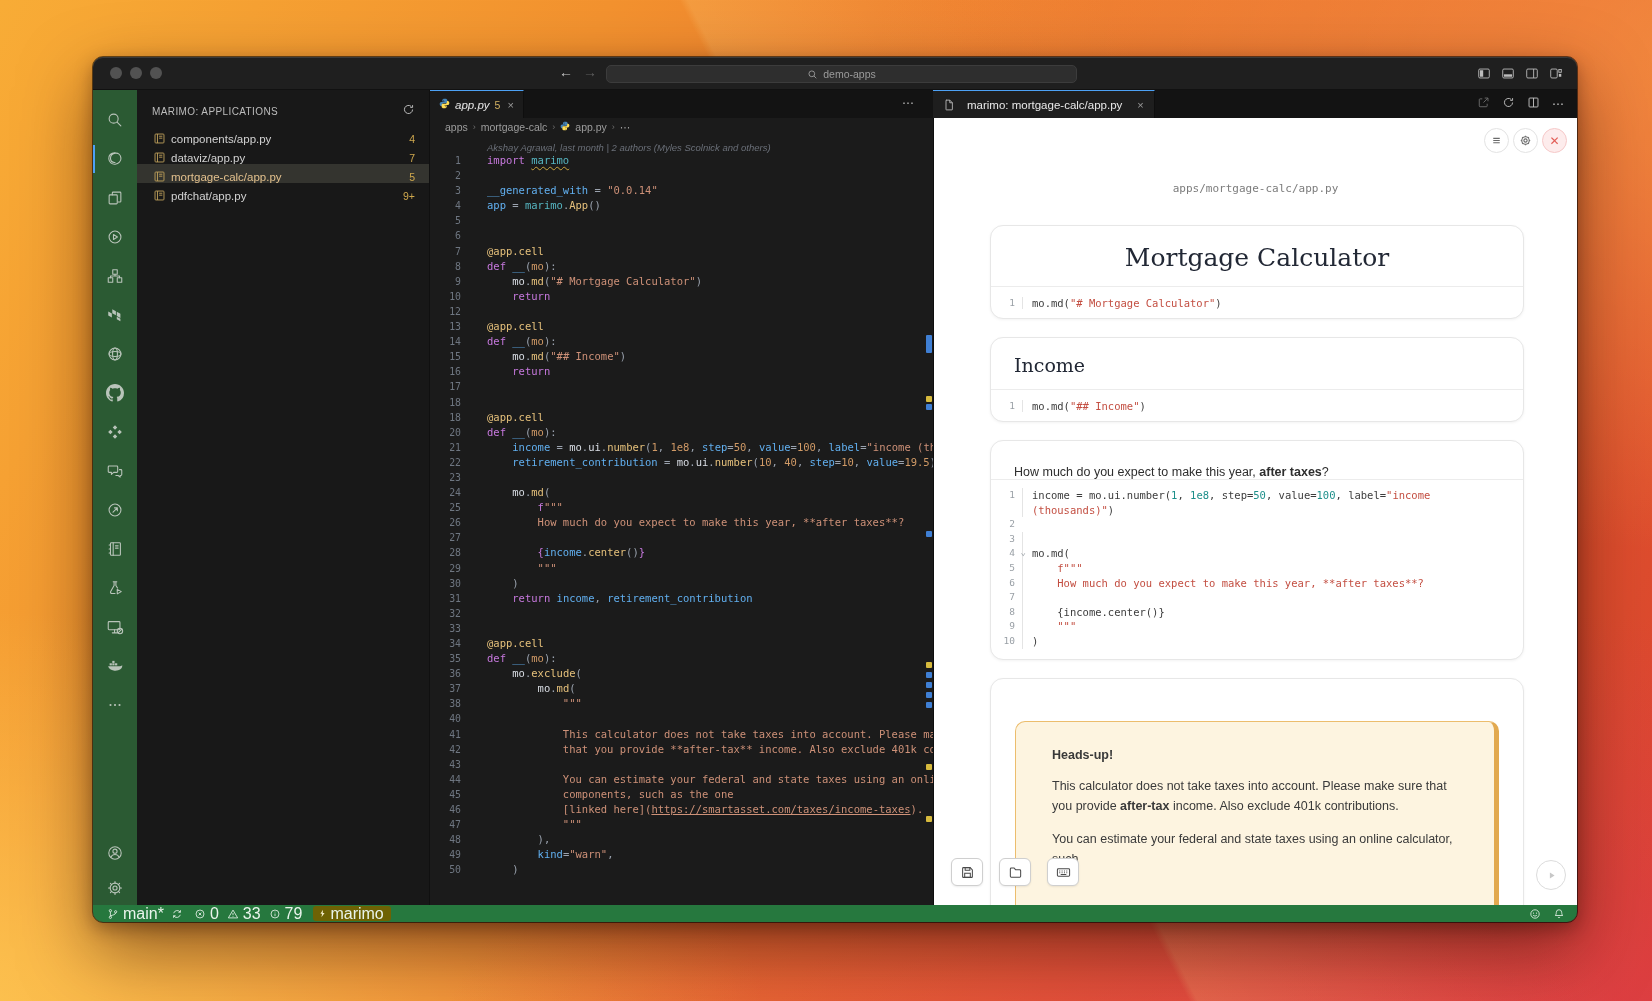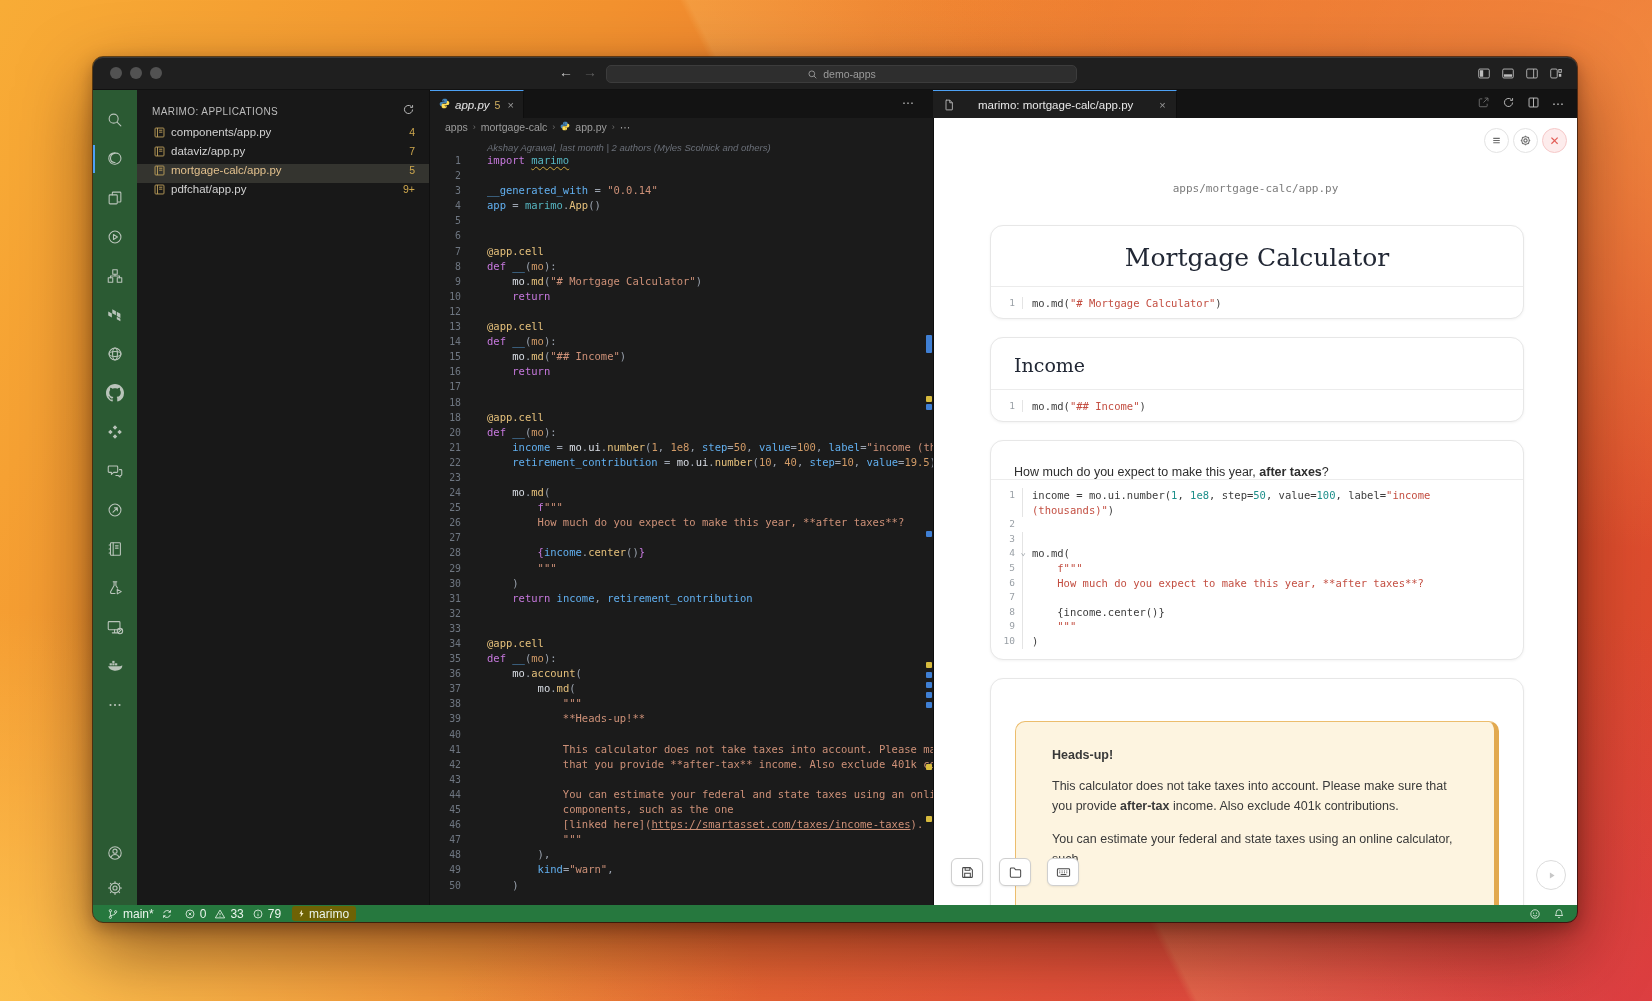--- a/index.html
+++ b/index.html
@@ -33,21 +33,21 @@
   .ai{width:18px;height:18px;margin-top:21px;position:relative}
   .ai svg{width:18px;height:18px;stroke:#b9c4ba;fill:none;stroke-width:1.2;stroke-linecap:round;stroke-linejoin:round}
   .ai svg .fill,.ai svg.fill *{fill:#b9c4ba;stroke:none}
   .ai.bottom{position:absolute;margin:0;left:13px}
   .activebar{position:absolute;left:0;width:2px;height:28px;background:#4da1f5;top:55px}
   
   .sidebar{width:293px;background:#181818;flex:none;position:relative;border-right:1px solid #101010}
   .sb-header{display:flex;align-items:center;justify-content:space-between;padding:12px 14px 6px 15px}
   .sb-title{font-size:10px;letter-spacing:.4px;color:#bcbcbc}
   .sb-refresh svg{width:13px;height:13px;stroke:#bdbdbd;fill:none;stroke-width:1.2}
-  .filerow{display:flex;align-items:flex-start;height:19px;padding:0 14px 0 16px;font-size:11.5px;color:#d2d2d2;cursor:pointer}
+  .filerow{display:flex;align-items:flex-end;height:19px;padding:0 14px 0 16px;font-size:11.5px;color:#d2d2d2;cursor:pointer}
   .filerow.sel{background:#34342f;color:#e2c08d}
   .filerow .bi{width:13px;height:13px;margin-right:5px;flex:none}
   .filerow .bi svg{width:13px;height:13px;stroke:#c2a35c;fill:none;stroke-width:1.1}
   .filerow .fname{flex:1;white-space:nowrap;overflow:hidden}
   .filerow .badge{color:#cfa84e;font-size:10.5px}
   
   .editor{width:503px;flex:none;position:relative;background:#1b1b1b;overflow:hidden}
   .tabbar{height:28px;background:#131313;display:flex;align-items:stretch;position:relative}
   .tab{display:flex;align-items:center;gap:5px;padding:0 9px;background:#1b1b1b;border-top:1px solid #4da1f5;border-right:1px solid #0e0e0e;font-size:11.5px;color:#e6e6e6}
   .tab .pyico svg{width:11px;height:11px}
@@ -65,21 +65,21 @@
   .cl .t{flex:none;padding-left:26px;white-space:pre}
   .kw{color:#c678dd}.mod{color:#56b6c2}.var{color:#61afef}.fn{color:#e5c07b}.str{color:#ce9178}
   .num{color:#d19a66}.obj{color:#dadee5}.pun{color:#9ba3af}.deco{color:#e5c07b}.par{color:#d19a66}.arg{color:#61afef}
   .sq{text-decoration:underline;text-decoration-style:wavy;text-decoration-color:#c9a43f;text-decoration-thickness:1px;text-underline-offset:2px}
   .lnk{text-decoration:underline}
   .ruler{position:absolute;right:1px;top:0;width:6px;height:100%}
   .rmark{position:absolute;width:6px;border-radius:1px}
   
   .rightgroup{flex:1;position:relative;background:#131313}
   .rtabbar{height:28px;background:#131313;display:flex;align-items:stretch;position:relative}
-  .rtab{display:flex;align-items:center;gap:23px;padding:0 10px;background:#1e1e1e;border-top:1px solid #4da1f5;border-right:1px solid #0e0e0e;font-size:11.5px;color:#e8e8e8}
+  .rtab{display:flex;align-items:center;gap:12px;padding:0 10px;background:#1e1e1e;border-top:1px solid #4da1f5;border-right:1px solid #0e0e0e;font-size:11.5px;color:#e8e8e8}
   .rtab svg{width:12px;height:12px}
   .rtab .tclose{color:#9a9a9a;font-size:11px;margin-left:3px}
   .rtab-actions{position:absolute;right:12px;top:0;height:28px;display:flex;align-items:center;gap:12px}
   .rtab-actions svg{width:13px;height:13px;stroke:#c8c8c8;fill:none;stroke-width:1.1}
   .rtab-actions .dim svg{stroke:#6f6f6f}
   .rtab-actions .dots{color:#c8c8c8;font-size:12px;letter-spacing:1px}
   .webview{position:absolute;left:0;right:0;top:28px;bottom:0;background:#ffffff;overflow:hidden;border-left:1px solid #0e0e0e}
   .circbtns{position:absolute;top:10px;right:10px;display:flex;gap:4px;z-index:5}
   .circ{width:25px;height:25px;border-radius:50%;border:1px solid #e3e3e3;background:#fff;display:flex;align-items:center;justify-content:center;cursor:pointer}
   .circ svg{width:13px;height:13px;stroke:#6a6a6a;fill:none;stroke-width:1.4}
@@ -106,21 +106,21 @@
   .callout{background:#fdf4e0;border:1.5px solid #ecbd6d;border-right:5px solid #e2a94f;border-radius:10px;padding:26px 36px 22px;min-height:200px}
   .callout .ctitle{font-size:12.5px;font-weight:bold;color:#393939;margin-bottom:14px}
   .callout p{font-size:12.5px;color:#3a3a3a;line-height:1.6;margin-bottom:13px;max-width:420px}
   .fbtns{position:absolute;left:17px;top:740px;display:flex;gap:16px;z-index:6}
   .fbtn{width:32px;height:28px;background:#fff;border:1px solid #cfcfcf;border-radius:6px;display:flex;align-items:center;justify-content:center;box-shadow:0 1px 2px rgba(0,0,0,.08);cursor:pointer}
   .fbtn svg{width:15px;height:15px;stroke:#4a4a4a;fill:none;stroke-width:1.1}
   .playbtn{position:absolute;left:602px;top:742px;width:30px;height:30px;border-radius:50%;border:1.5px solid #dcdcdc;background:#fff;display:flex;align-items:center;justify-content:center;z-index:6;cursor:pointer}
   .playbtn svg{width:13px;height:13px;fill:#c7c7c7;stroke:none}
   
   .statusbar{position:absolute;left:0;right:0;bottom:0;height:17px;background:#26783e;border-radius:0 0 10px 10px;
-      display:flex;align-items:center;font-size:12px;color:#eaf4ec;padding:0 12px 0 14px}
+      display:flex;align-items:center;font-size:16px;color:#eaf4ec;padding:0 12px 0 14px}
   .statusbar svg{width:12px;height:12px;stroke:#eaf4ec;fill:none;stroke-width:1.1}
   .sgrp{display:flex;align-items:center;gap:4px;margin-right:11px}
   .chip{display:flex;align-items:center;gap:3px;background:#6e6204;border-radius:3px;padding:1px 7px 1px 5px;height:15px}
   .chip svg{width:9px;height:11px;fill:#f2ecc8;stroke:none}
   .sright{margin-left:auto;display:flex;align-items:center;gap:12px}
 </style>
 </head>
 <body>
 
 <div class="desktop">
@@ -336,24 +336,23 @@
             <div class="cl"><span class="g">26</span><span class="t"><span class="str">        How much do you expect to make this year, **after taxes**?</span></span></div>
             <div class="cl"><span class="g">27</span><span class="t"></span></div>
             <div class="cl"><span class="g">28</span><span class="t"><span class="pun">        </span><span class="kw">{</span><span class="var">income</span><span class="pun">.</span><span class="fn">center</span><span class="pun">()</span><span class="kw">}</span></span></div>
             <div class="cl"><span class="g">29</span><span class="t"><span class="str">        """</span></span></div>
             <div class="cl"><span class="g">30</span><span class="t"><span class="pun">    )</span></span></div>
             <div class="cl"><span class="g">31</span><span class="t"><span class="pun">    </span><span class="kw">return </span><span class="var">income</span><span class="pun">, </span><span class="var">retirement_contribution</span></span></div>
             <div class="cl"><span class="g">32</span><span class="t"></span></div>
             <div class="cl"><span class="g">33</span><span class="t"></span></div>
             <div class="cl"><span class="g">34</span><span class="t"><span class="deco">@app.cell</span></span></div>
             <div class="cl"><span class="g">35</span><span class="t"><span class="kw">def </span><span class="var">__</span><span class="pun">(</span><span class="par">mo</span><span class="pun">):</span></span></div>
-            <div class="cl"><span class="g">36</span><span class="t"><span class="pun">    </span><span class="obj">mo</span><span class="pun">.</span><span class="fn">account</span><span class="pun">(</span></span></div>
+            <div class="cl"><span class="g">36</span><span class="t"><span class="pun">    </span><span class="obj">mo</span><span class="pun">.</span><span class="fn">exclude</span><span class="pun">(</span></span></div>
             <div class="cl"><span class="g">37</span><span class="t"><span class="pun">        </span><span class="obj">mo</span><span class="pun">.</span><span class="fn">md</span><span class="pun">(</span></span></div>
             <div class="cl"><span class="g">38</span><span class="t"><span class="str">            """</span></span></div>
-            <div class="cl"><span class="g">39</span><span class="t"><span class="str">            **Heads-up!**</span></span></div>
             <div class="cl"><span class="g">40</span><span class="t"></span></div>
             <div class="cl"><span class="g">41</span><span class="t"><span class="str">            This calculator does not take taxes into account. Please make</span></span></div>
             <div class="cl"><span class="g">42</span><span class="t"><span class="str">            that you provide **after-tax** income. Also exclude 401k cont</span></span></div>
             <div class="cl"><span class="g">43</span><span class="t"></span></div>
             <div class="cl"><span class="g">44</span><span class="t"><span class="str">            You can estimate your federal and state taxes using an online</span></span></div>
             <div class="cl"><span class="g">45</span><span class="t"><span class="str">            components, such as the one</span></span></div>
             <div class="cl"><span class="g">46</span><span class="t"><span class="str">            [linked here](</span><span class="str lnk">https://smartasset.com/taxes/income-taxes</span><span class="str">).</span></span></div>
             <div class="cl"><span class="g">47</span><span class="t"><span class="str">            """</span></span></div>
             <div class="cl"><span class="g">48</span><span class="t"><span class="pun">        ),</span></span></div>
             <div class="cl"><span class="g">49</span><span class="t"><span class="pun">        </span><span class="arg">kind</span><span class="pun">=</span><span class="str">"warn"</span><span class="pun">,</span></span></div>

